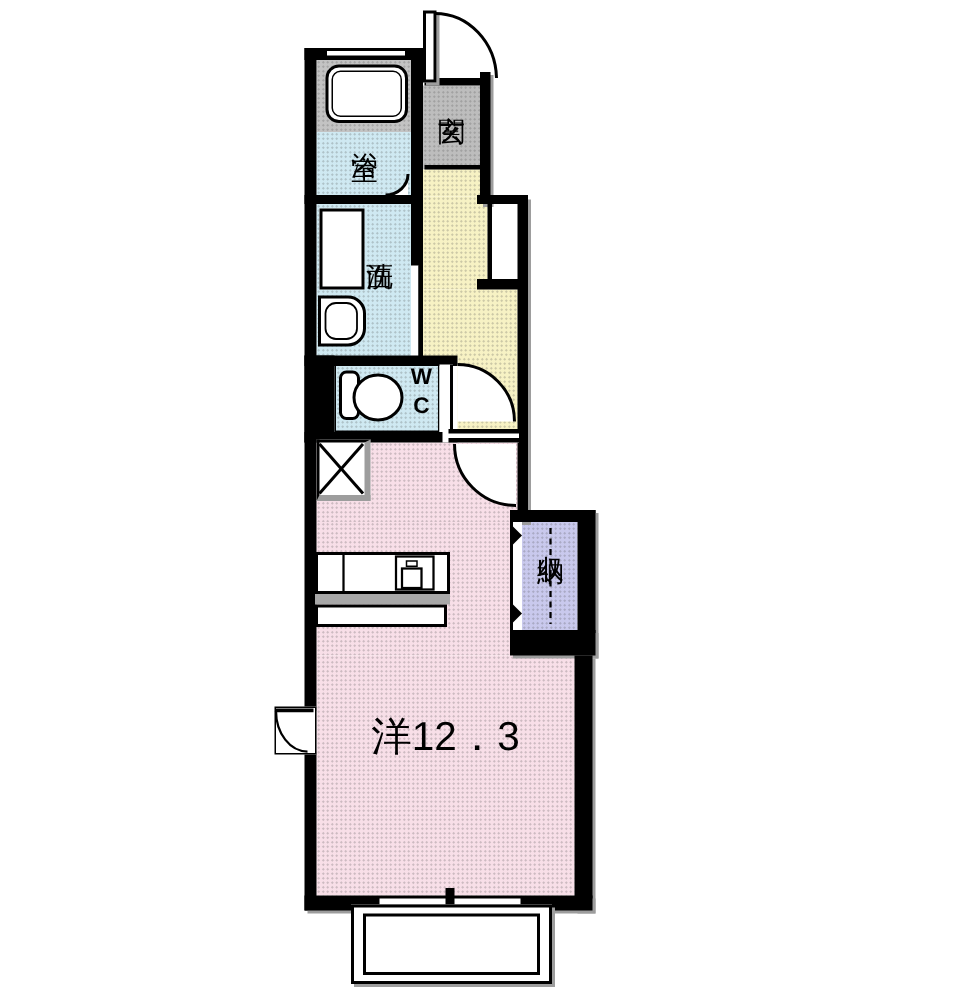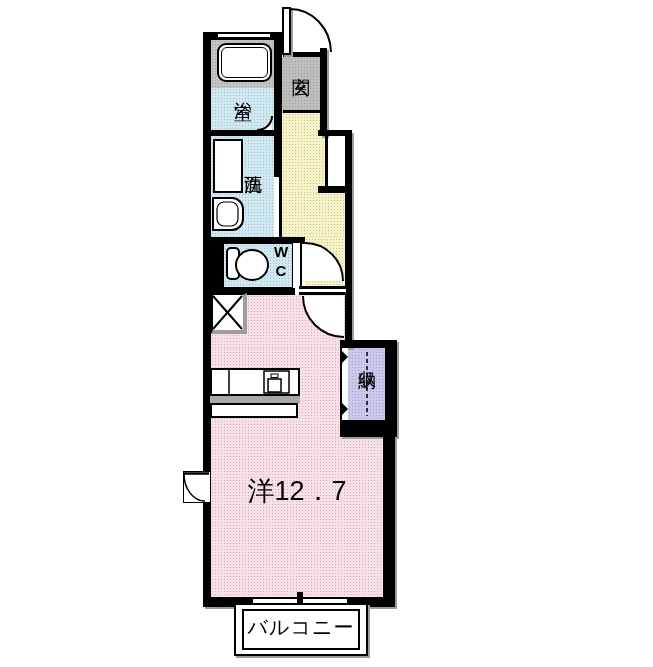--- a/index.html
+++ b/index.html
@@ -126,16 +126,15 @@
   </svg>
 
   <div class="abs vtext" style="left:234px;top:87px;">浴室</div>
   <div class="abs vtext" style="left:244px;top:161px;">洗面</div>
   <div class="abs htext" style="left:269px;top:242px;width:24px;font-size:15px;font-weight:bold;line-height:19px;">
     <span style="display:block;">W</span>
     <span style="display:block;">C</span>
   </div>
   <div class="abs vtext" style="left:292px;top:63px;">玄関</div>
   <div class="abs vtext" style="left:358px;top:356px;">収納</div>
-  <div class="abs htext" style="left:217px;top:473px;width:160px;font-size:27px;">洋12．7</div>
-  <div class="abs htext" style="left:242px;top:614px;width:118px;font-size:20px;letter-spacing:1px;">バルコニー</div>
+  <div class="abs htext" style="left:217px;top:473px;width:160px;font-size:27px;">洋12．3</div>
 
 </div>
 
 </body></html>

